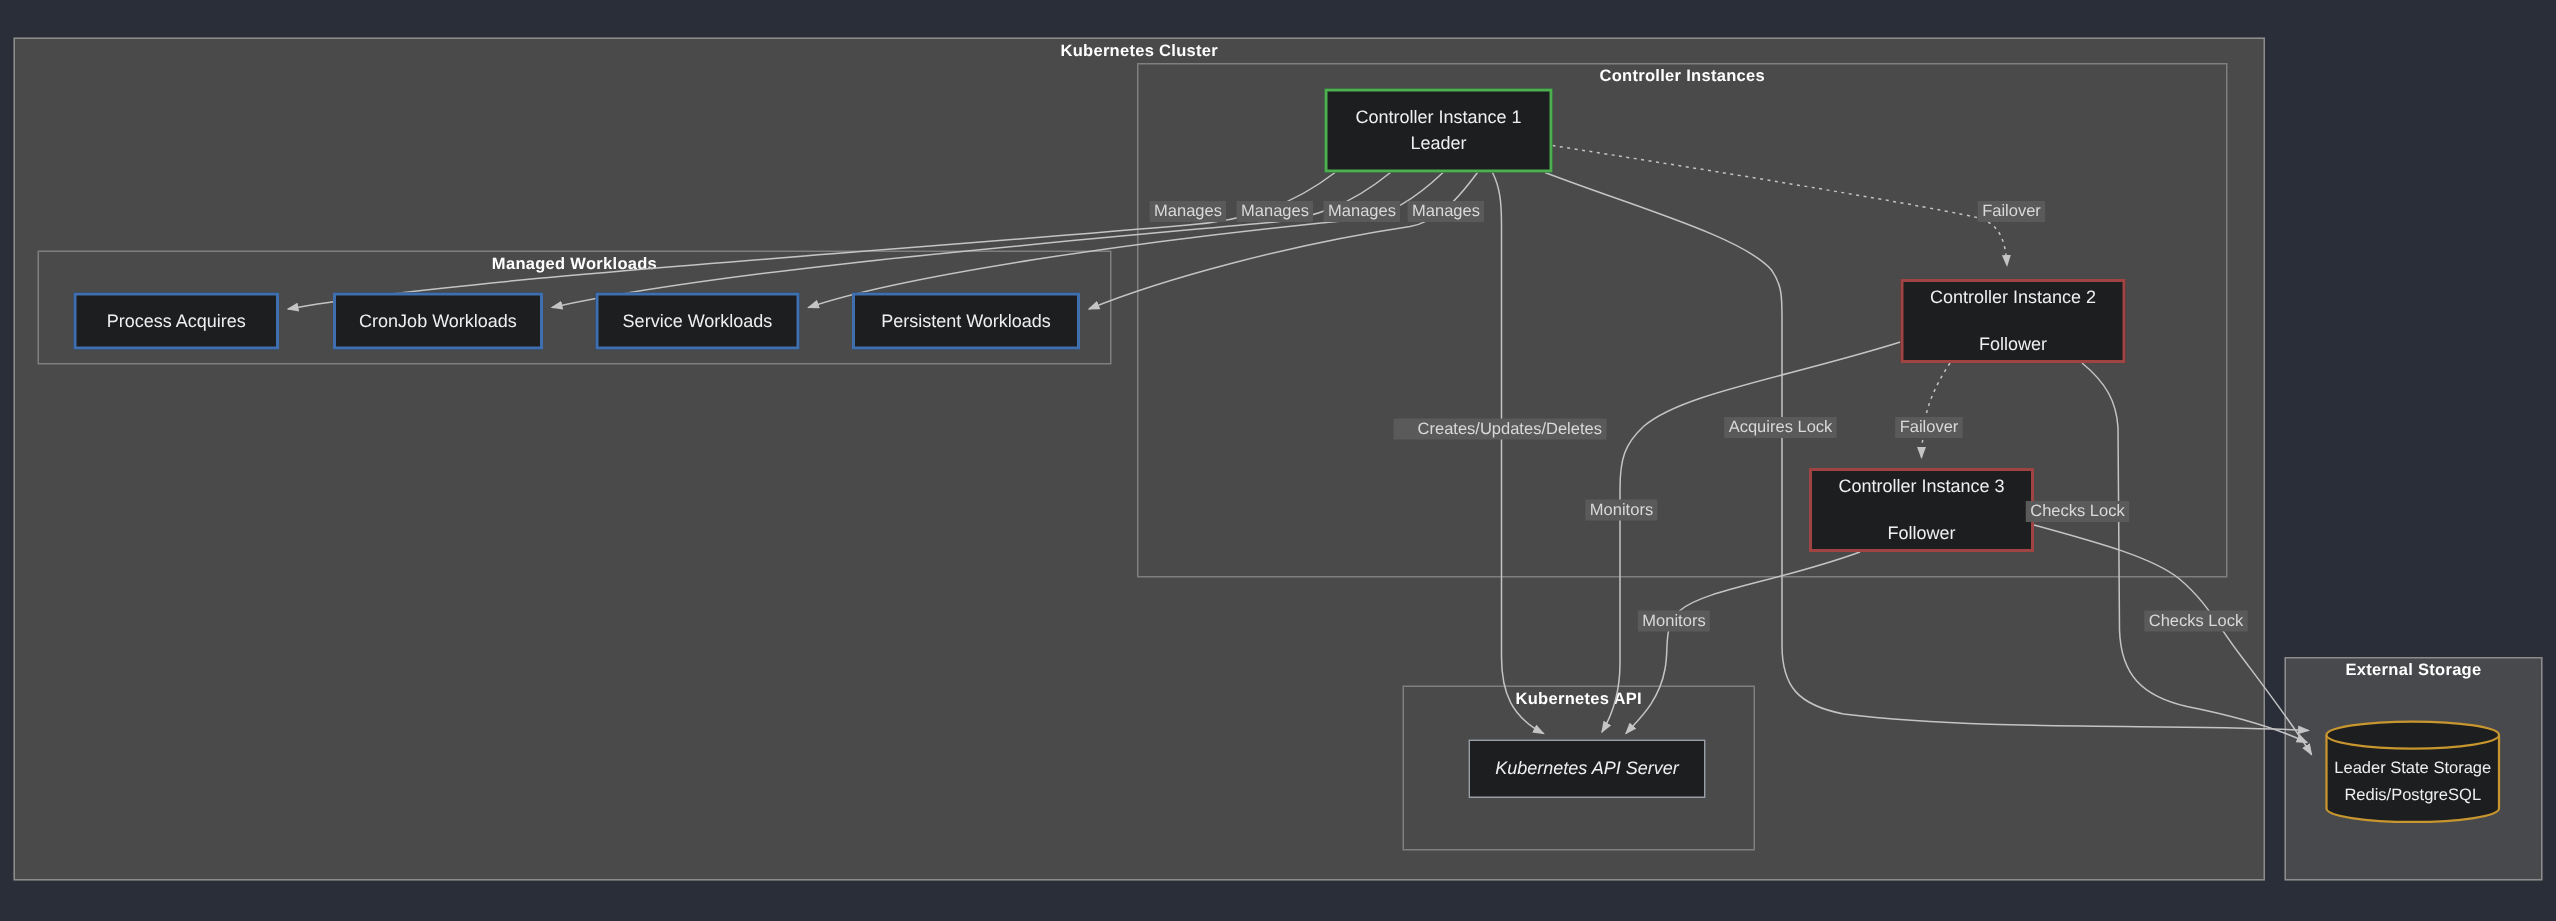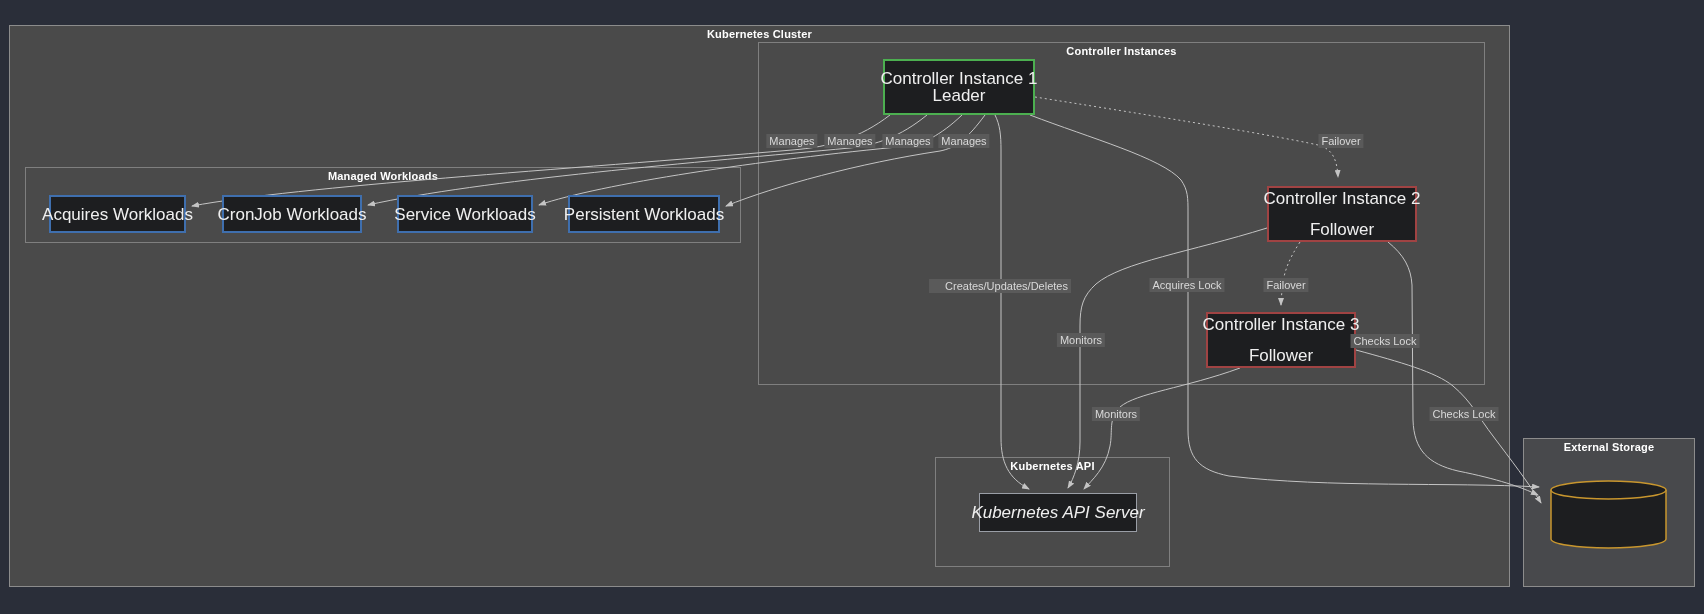--- a/index.html
+++ b/index.html
@@ -44,21 +44,21 @@
   
   .node{
     position:absolute;
     background:var(--node_fill,#1d1e20);
     box-sizing:border-box;
     z-index:3;
     display:flex;flex-direction:column;
     align-items:center;justify-content:center;
     text-align:center;
     color:var(--node_text,#efefef);
-    font-size:17px;line-height:17px;
+    font-size:12px;line-height:17px;
     white-space:nowrap;
   }
   .node.leader{border:2px solid var(--leader_border,#4caf50);}
   .node.follower{border:2px solid var(--follower_border,#a04343);gap:14px;}
   .node.workload{border:2px solid var(--workload_border,#3f6fae);}
   .node.api{border:1px solid var(--api_border,#9a9ea6);font-style:italic;}
   #n-c1{left:883px;top:59px;width:152px;height:56px;}
   #n-c2{left:1267px;top:186px;width:150px;height:56px;}
   #n-c3{left:1206px;top:312px;width:150px;height:56px;}
   #n-process{left:49px;top:195px;width:137px;height:38px;}
@@ -146,40 +146,44 @@
   </div>
   <div class="node follower" id="n-c2">
     <div>Controller Instance 2</div>
     <div>Follower</div>
   </div>
   <div class="node follower" id="n-c3">
     <div>Controller Instance 3</div>
     <div>Follower</div>
   </div>
   <div class="node workload" id="n-process">
-    <div>Acquires Workloads</div>
+    <div>Process Acquires</div>
   </div>
   <div class="node workload" id="n-cronjob">
     <div>CronJob Workloads</div>
   </div>
   <div class="node workload" id="n-service">
     <div>Service Workloads</div>
   </div>
   <div class="node workload" id="n-persistent">
     <div>Persistent Workloads</div>
   </div>
   <div class="node api" id="n-apiserver">
     <div>Kubernetes API Server</div>
   </div>
 
   <div id="n-storage">
     <svg width="119" height="71" viewBox="0 0 119 71">
       <path d="M2,11 L2,60 A57.5,9 0 0 0 117,60 L117,11" fill="#1d1e20" stroke="#c8962e" stroke-width="1.5"></path>
       <ellipse cx="59.5" cy="11" rx="57.5" ry="9" fill="#1d1e20" stroke="#c8962e" stroke-width="1.5"></ellipse>
     </svg>
+    <div class="cyl-text">
+      <div>Leader State Storage</div>
+      <div>Redis/PostgreSQL</div>
+    </div>
   </div>
 
   <div class="edge-label" id="el-manages1">Manages</div>
   <div class="edge-label" id="el-manages2">Manages</div>
   <div class="edge-label" id="el-manages3">Manages</div>
   <div class="edge-label" id="el-manages4">Manages</div>
   <div class="edge-label" id="el-failover1">Failover</div>
   <div class="edge-label" id="el-failover2">Failover</div>
   <div class="edge-label" id="el-creates">Creates/Updates/Deletes</div>
   <div class="edge-label" id="el-acquires">Acquires Lock</div>

